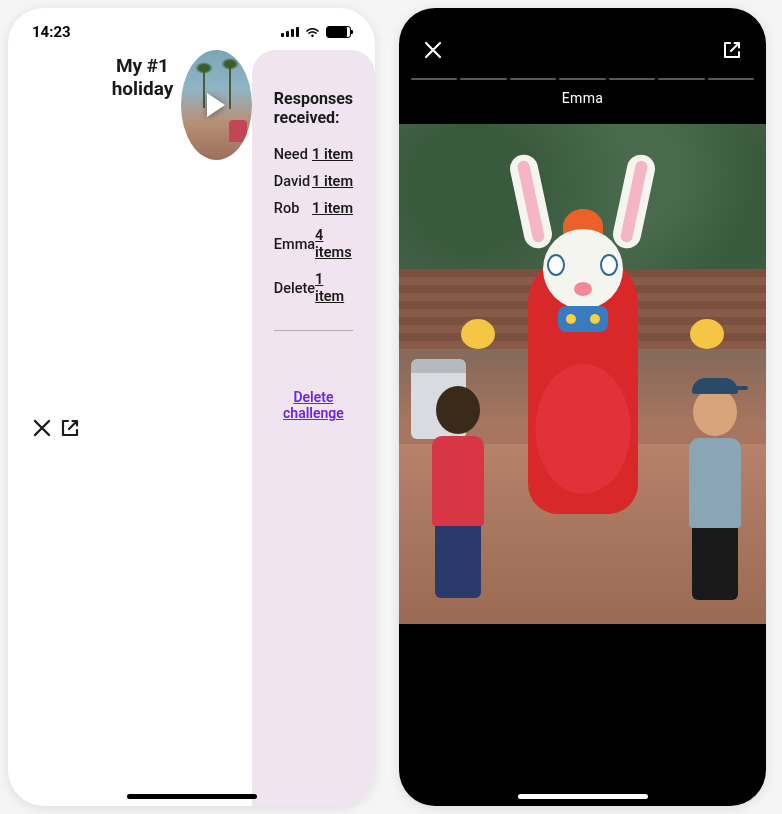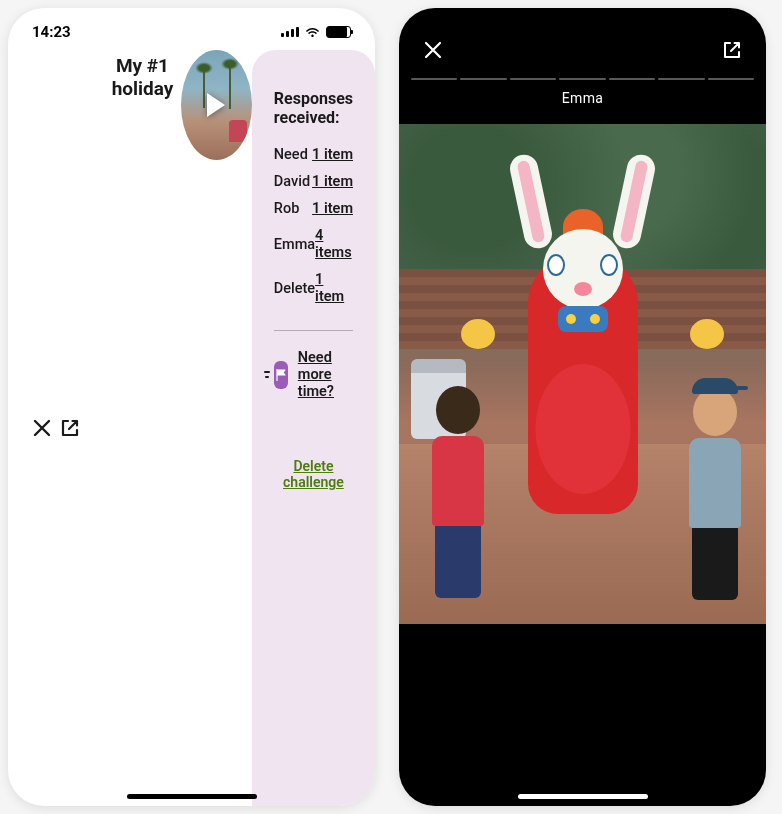--- a/index.html
+++ b/index.html
@@ -155,21 +155,21 @@
       color: #1a1a1a;
       line-height: 1.5;
       padding: 0 30px;
     }
     .ended-text .highlight { color: #b868d8; }
 
     .delete-link {
       text-align: center;
       font-size: 14px;
       font-weight: 600;
-      color: #4d7c0f;
+      color: #6d28d9;
       text-decoration: underline;
       margin-top: 58px;
       cursor: pointer;
     }
 
     .home-indicator {
       position: absolute;
       bottom: 7px;
       left: 50%;
       transform: translateX(-50%);
@@ -320,28 +320,20 @@
         <span class="response-name">Emma</span>
         <span class="response-count">4 items</span>
       </div>
       <div class="response-row">
         <span class="response-name">Delete</span>
         <span class="response-count">1 item</span>
       </div>
 
       <hr class="divider">
 
-      <div class="need-time">
-        <div class="flag-badge">
-          <svg width="14" height="14" viewBox="0 0 14 14">
-              <path d="M3 1v12M3 2h8l-2 2.5L11 7H3" fill="#fff" stroke="#fff" stroke-width="1.2" stroke-linejoin="round"></path>
-            </svg>
-        </div>
-        <span class="need-time-link">Need more time?</span>
-      </div>
 
 
       <div class="delete-link">Delete challenge</div>
     </div>
   </div>
 
   <div class="home-indicator"></div>
 </div>
 
 <div class="phone phone-right">

